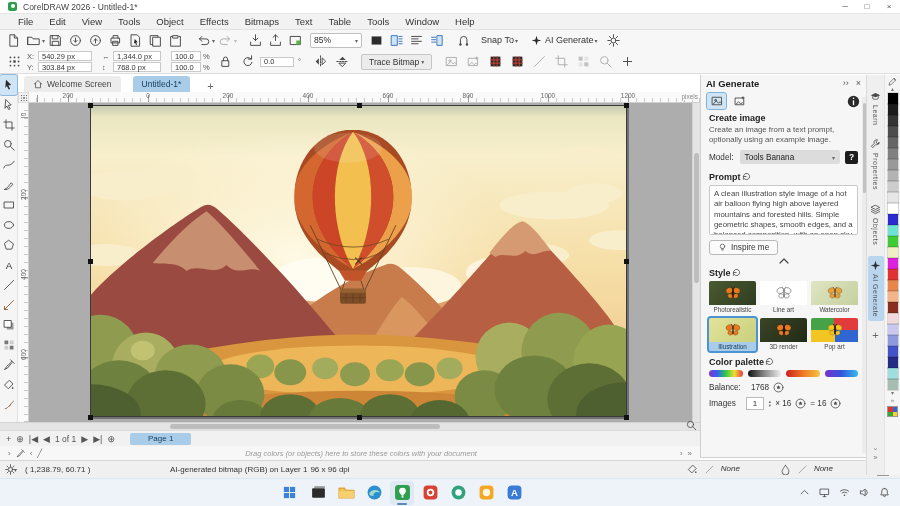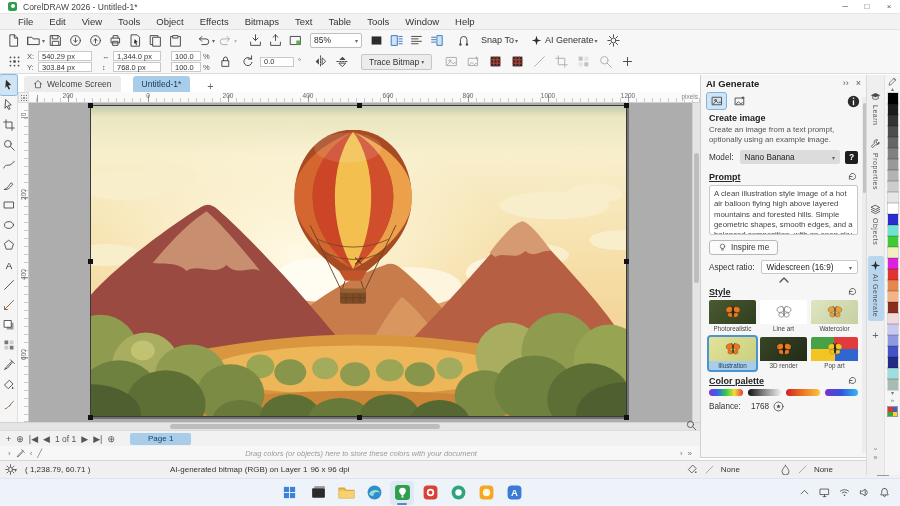--- a/index.html
+++ b/index.html
@@ -83,21 +83,21 @@
 .trayglyph{font-size:8px;color:#777;}
 #colortray svg{width:9px;height:9px;}
 
 #statusbar{left:0;top:460px;width:900px;height:18px;background:#f0f0f0;border-top:1px solid #d6d6d6;display:flex;align-items:center;padding:0 5px;font-size:8px;color:#333;}
 #statusbar .gear{display:flex;align-items:center;}
 #statusbar svg{width:11px;height:11px;}
 #sb-coords{margin-left:8px;width:105px;}
 #sb-info{margin-left:40px;}
 #sb-dpi{margin-left:3px;}
 #sb-right{margin-left:auto;display:flex;align-items:center;gap:4px;margin-right:6px;}
-.none-group{display:flex;align-items:center;gap:6px;margin-left:36px;}
+.none-group{display:flex;align-items:flex-start;gap:6px;margin-left:36px;font-style:italic;}
 #sb-colorgrid{width:12px;height:12px;display:grid;grid-template-columns:1fr 1fr;margin-left:40px;border:1px solid #999;}
 #sb-colorgrid i{display:block;}
 
 #taskbar{left:0;top:478px;width:900px;height:28px;background:#eef3f9;border-top:1px solid #dde5ee;display:flex;align-items:center;}
 #tb-center{display:flex;align-items:center;gap:6px;margin-left:278px;}
 #tb-start{width:22px;height:22px;display:flex;align-items:center;justify-content:center;border-radius:4px;}
 #tb-start svg{width:15px;height:15px;}
 #tb-search{width:118px;height:20px;background:#fff;border:1px solid #d4dce6;border-radius:10px;display:flex;align-items:center;padding:0 8px;gap:5px;}
 #tb-search svg{width:10px;height:10px;}
 #tb-search input{border:none;outline:none;width:70px;font-size:8.5px;color:#555;background:transparent;}
@@ -113,21 +113,21 @@
 #ap-title{font-weight:bold;font-size:9.5px;color:#222;}
 #ap-head .hbtn{margin-left:auto;font-size:9px;color:#555;}
 #ap-head .hbtn+ .hbtn{margin-left:7px;}
 #ap-tabs{height:20px;display:flex;align-items:center;padding:0 6px;gap:4px;}
 .ap-tab{width:19px;height:16px;display:flex;align-items:center;justify-content:center;border-radius:2px;}
 .ap-tab svg{width:12px;height:12px;}
 .ap-tab.active{background:#cfe4f5;outline:1px solid #7fb2dc;}
 #ap-info{margin-left:auto;width:13px;height:13px;}
 #ap-body{padding:2px 8px 10px 8px;}
 .ap-sect{font-weight:bold;font-size:9px;color:#222;}
-.ap-row-between{display:flex;align-items:center;justify-content:space-between;text-decoration:underline;}
+.ap-row-between{display:flex;align-items:center;justify-content:flex-start;}
 #ap-desc{font-size:7.8px;color:#555;line-height:1.3;margin-top:2px;}
 .ap-row{display:flex;align-items:center;margin-top:5px;}
 .ap-label{font-size:8.2px;color:#333;}
 .ap-select{flex:1;height:14px;border-radius:2px;display:flex;align-items:center;font-size:8.2px;padding:0 5px;color:#222;}
 .sel-gray{background:#dcdcdc;margin-left:6px;}
 .sel-white{background:#fff;border:1px solid #c8c8c8;margin-left:6px;}
 .ap-select .caret{margin-left:auto;}
 #ap-help{width:13px;height:13px;background:#1d1d1d;color:#fff;border-radius:2px;font-size:8.5px;font-weight:bold;display:flex;align-items:center;justify-content:center;margin-left:5px;}
 .reseticon{width:11px;height:11px;}
 #prompt-box{margin-top:3px;height:50px;background:#fff;border:1px solid #c8c8c8;border-radius:2px;padding:3px 4px;font-size:7.8px;color:#444;line-height:1.3;overflow:hidden;}
@@ -860,21 +860,21 @@
           <circle cx="8" cy="4" r="1" fill="#fff" stroke="none"></circle>
         </svg>
       </span>
   </div>
   <div id="ap-body">
     <div class="ap-sect">Create image</div>
     <div id="ap-desc">Create an image from a text prompt, optionally using an example image.</div>
     <div class="ap-row">
       <span class="ap-label">Model:</span>
       <div class="ap-select sel-gray">
-        <span>Nano Banana</span>
+        <span>Tools Banana</span>
         <span class="caret">▾</span>
       </div>
       <span id="ap-help">?</span>
     </div>
     <div class="ap-row-between" style="margin-top:7px;">
       <span class="ap-sect">Prompt</span>
       <span class="reseticon">
           <svg class="ic" viewBox="0 0 16 16">
             <path d="M3.5 8a4.5 4.5 0 1 1 1.3 3.2"></path>
             <path d="M3.5 12V8h4"></path>
@@ -883,27 +883,20 @@
     </div>
     <div id="prompt-box">A clean illustration style image of a hot air balloon flying high above layered mountains and forested hills. Simple geometric shapes, smooth edges, and a balanced composition, with an open sky and a few soft clouds in the background</div>
     <div id="inspire-btn">
       <span>
           <svg class="ic" viewBox="0 0 16 16">
             <circle cx="8" cy="6" r="4"></circle>
             <path d="M6.3 10.5h3.4M6.8 12.5h2.4"></path>
           </svg>
         </span>
       <span>Inspire me</span>
-    </div>
-    <div class="ap-row">
-      <span class="ap-label">Aspect ratio:</span>
-      <div class="ap-select sel-white">
-        <span>Widescreen (16:9)</span>
-        <span class="caret">▾</span>
-      </div>
     </div>
     <div id="ap-collapse">
         <svg class="ic" viewBox="0 0 10 6">
           <path d="M1 5l4-4 4 4"></path>
         </svg>
       </div>
     <div class="ap-row-between" style="margin-top:3px;">
       <span class="ap-sect">Style</span>
       <span class="reseticon">
           <svg class="ic" viewBox="0 0 16 16">
@@ -1016,20 +1009,42 @@
     <div id="grad-row">
         <div class="gswatch" style="background: linear-gradient(90deg, rgb(136, 51, 204), rgb(51, 102, 238), rgb(51, 204, 68), rgb(238, 221, 51), rgb(238, 51, 68));"></div>
         <div class="gswatch" style="background: linear-gradient(90deg, rgb(17, 17, 17), rgb(136, 136, 136), rgb(238, 238, 238));"></div>
         <div class="gswatch" style="background: linear-gradient(90deg, rgb(204, 34, 34), rgb(238, 119, 34), rgb(245, 197, 66));"></div>
         <div class="gswatch" style="background: linear-gradient(90deg, rgb(119, 51, 204), rgb(51, 85, 221), rgb(51, 187, 238));"></div>
       </div>
     <div class="ap-row" style="margin-top:5px;">
       <span class="ap-label">Balance:</span>
       <span class="ap-label" style="margin-left:10px;">1768</span>
       <span class="coin" style="margin-left:4px;">
+          <svg class="ic" viewBox="0 0 16 16">
+            <circle cx="8" cy="8" r="6.5"></circle>
+            <path d="M8 4.8l.9 1.9 2.1.3-1.5 1.4.4 2.1L8 9.5l-1.9 1 .4-2.1L5 7l2.1-.3z" fill="#4a4a4a" stroke="none"></path>
+          </svg>
+        </span>
+    </div>
+    <div class="ap-row" style="margin-top:4px;gap:4px;">
+      <span class="ap-label">Images</span>
+      <span id="spinner">1</span>
+      <span class="spin-arrows">
+          <span>▴</span>
+          <span>▾</span>
+        </span>
+      <span class="ap-label">× 16</span>
+      <span class="coin">
+          <svg class="ic" viewBox="0 0 16 16">
+            <circle cx="8" cy="8" r="6.5"></circle>
+            <path d="M8 4.8l.9 1.9 2.1.3-1.5 1.4.4 2.1L8 9.5l-1.9 1 .4-2.1L5 7l2.1-.3z" fill="#4a4a4a" stroke="none"></path>
+          </svg>
+        </span>
+      <span class="ap-label">= 16</span>
+      <span class="coin">
           <svg class="ic" viewBox="0 0 16 16">
             <circle cx="8" cy="8" r="6.5"></circle>
             <path d="M8 4.8l.9 1.9 2.1.3-1.5 1.4.4 2.1L8 9.5l-1.9 1 .4-2.1L5 7l2.1-.3z" fill="#4a4a4a" stroke="none"></path>
           </svg>
         </span>
     </div>
   </div>
   <div id="ap-scroll">
       <i></i>
     </div>

